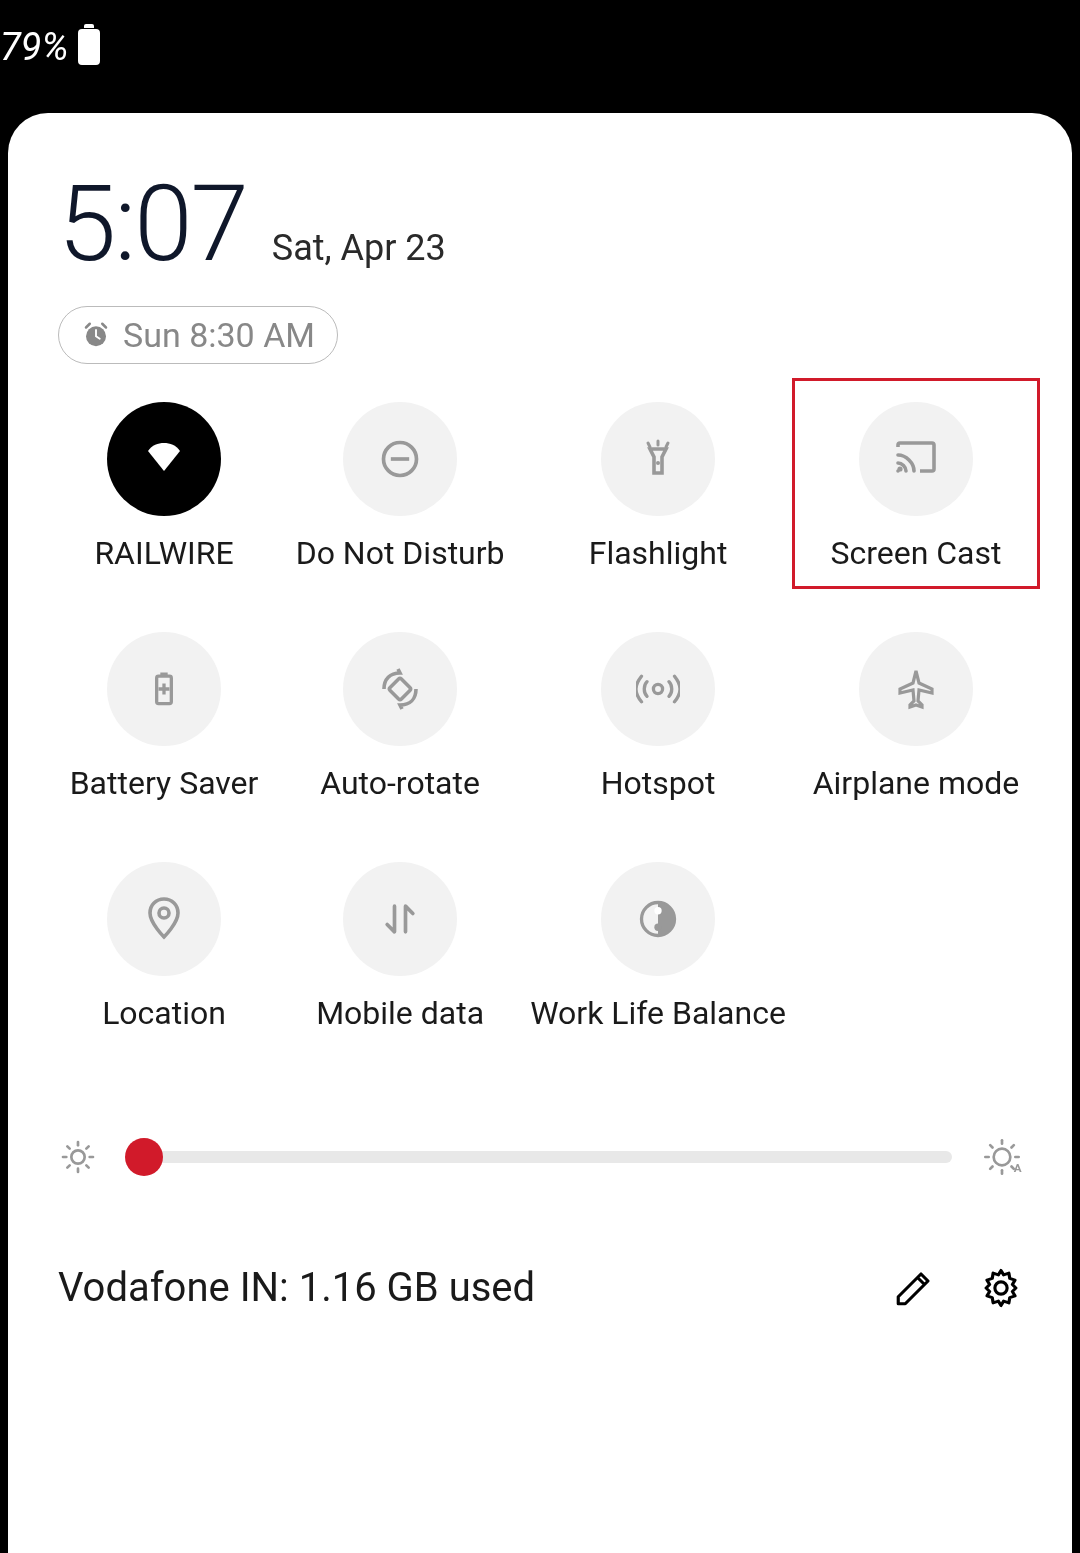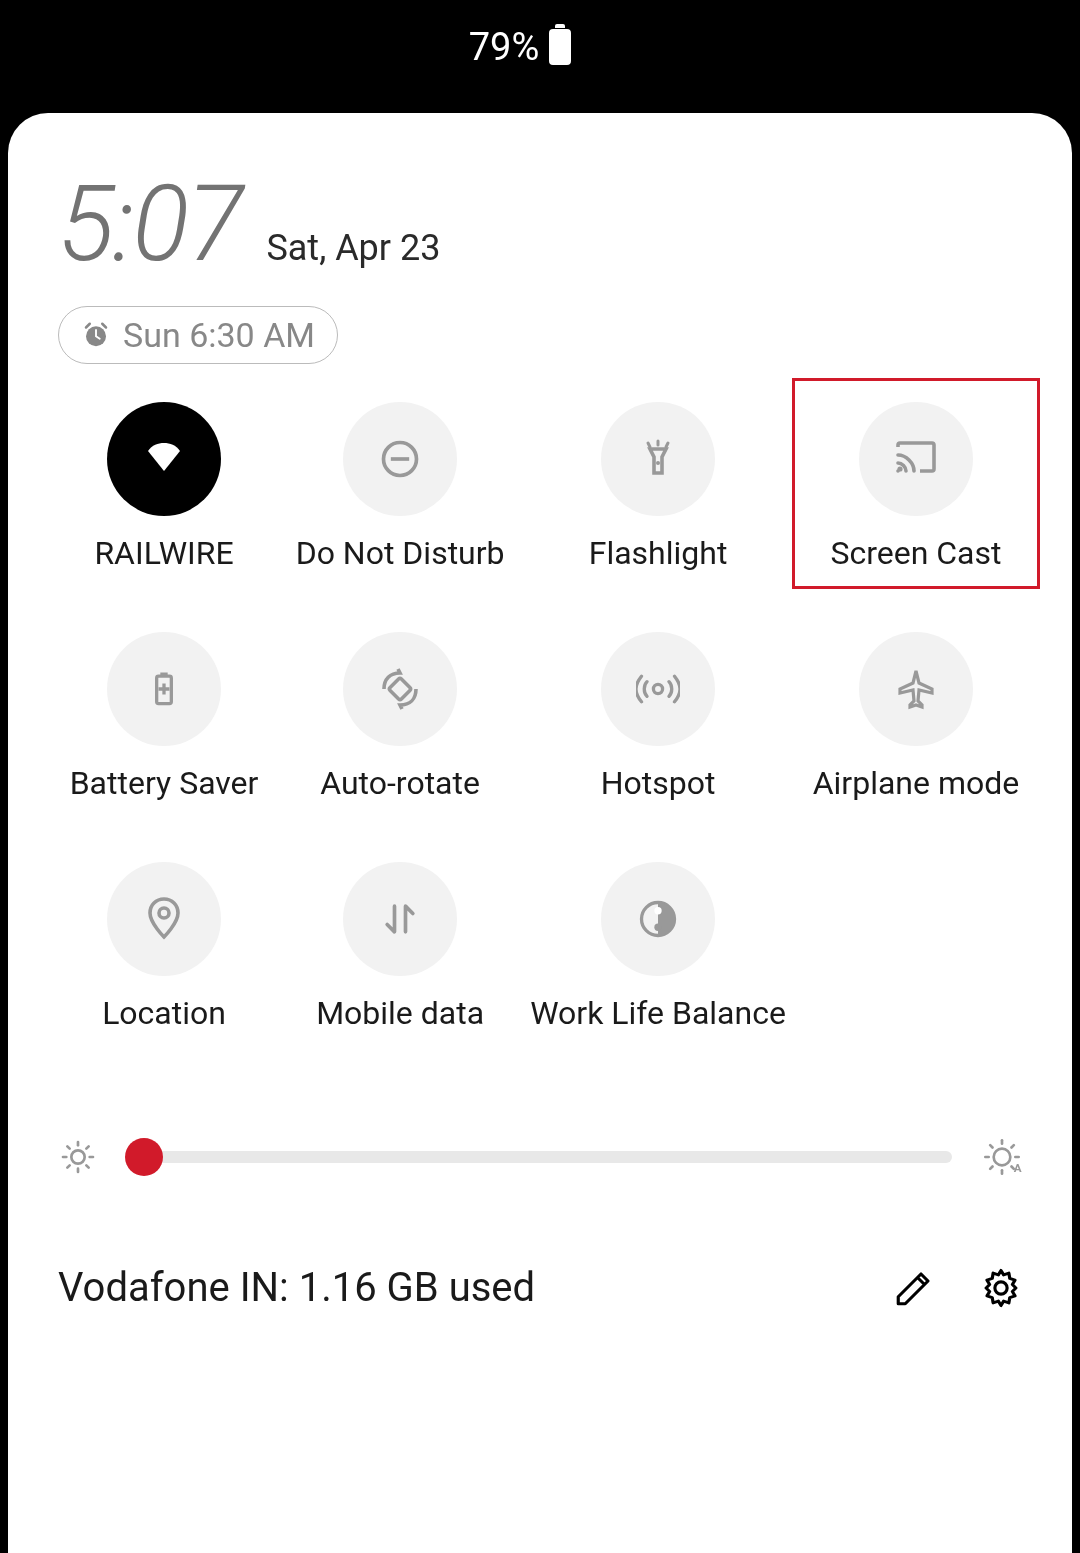--- a/index.html
+++ b/index.html
@@ -14,23 +14,24 @@
       height: 1553px;
       background: #000;
       position: relative;
       overflow: hidden;
     }
     
     .status-bar {
       height: 113px;
       display: flex;
       align-items: center;
-      justify-content: center;
+      justify-content: flex-start;
       padding: 0 40px 20px 0;
       color: #fff;
+      font-style: italic;
     }
     
     .battery-info {
       display: flex;
       align-items: center;
       gap: 10px;
     }
     
     .battery-percent {
       font-size: 38px;
@@ -69,23 +70,22 @@
     
     .time-row {
       display: flex;
       align-items: baseline;
       gap: 25px;
     }
     
     .time {
       font-size: 105px;
       font-weight: 300;
-      color: #737373;
+      color: #0f172a;
       letter-spacing: -2px;
-      font-style: italic;
     }
     
     .date {
       font-size: 36px;
       font-weight: 400;
       color: #2a2a2a;
     }
     
     .alarm-chip {
       display: inline-flex;
@@ -228,21 +228,21 @@
     <div class="time">5:07</div>
     <div class="date">Sat, Apr 23</div>
   </div>
   
   <div class="alarm-chip">
     <svg class="alarm-icon-svg" viewBox="0 0 24 24">
       <circle cx="12" cy="13" r="8" fill="#888"></circle>
       <path d="M12 8 L12 13 L15 15" stroke="#fff" stroke-width="1.5" fill="none" stroke-linecap="round"></path>
       <path d="M4 6 L7 3 M20 6 L17 3" stroke="#888" stroke-width="2" stroke-linecap="round"></path>
     </svg>
-    <span class="alarm-label">Sun 6:30 AM</span>
+    <span class="alarm-label">Sun 8:30 AM</span>
   </div>
   
   <div class="grid">
 
     <div class="tile">
       <div class="tile-circle active">
         <svg class="icon-svg" viewBox="0 0 24 24">
           <path d="M12 18 L4 8 C6 5 9 4 12 4 C15 4 18 5 20 8 Z" fill="#fff"></path>
         </svg>
       </div>

